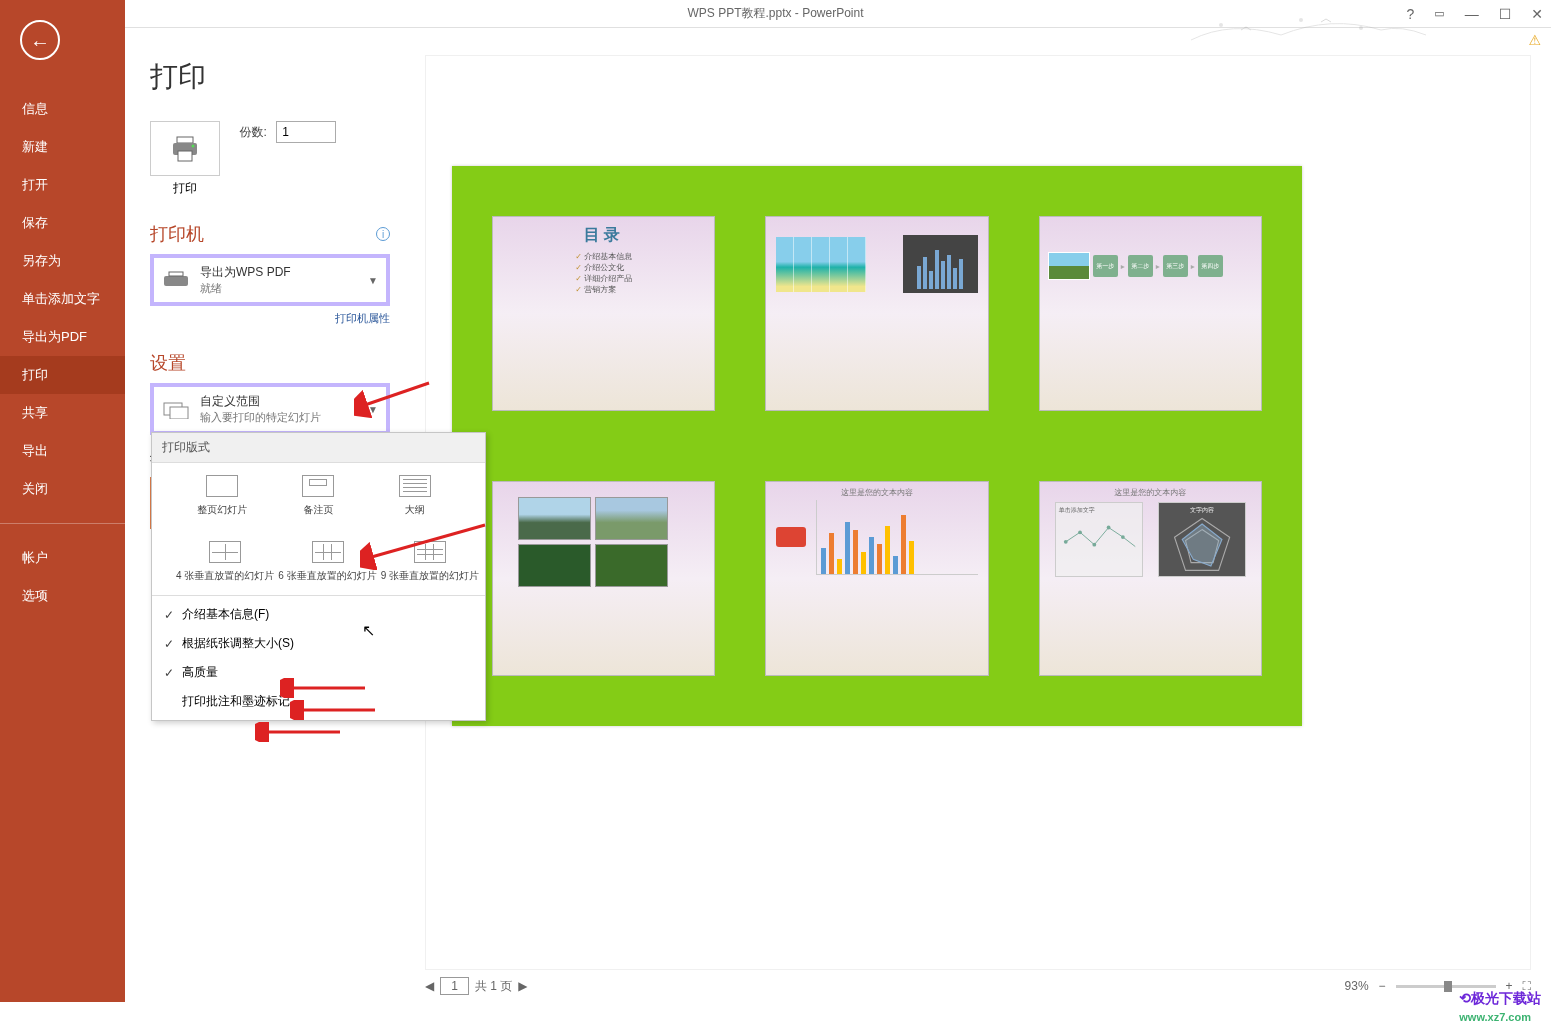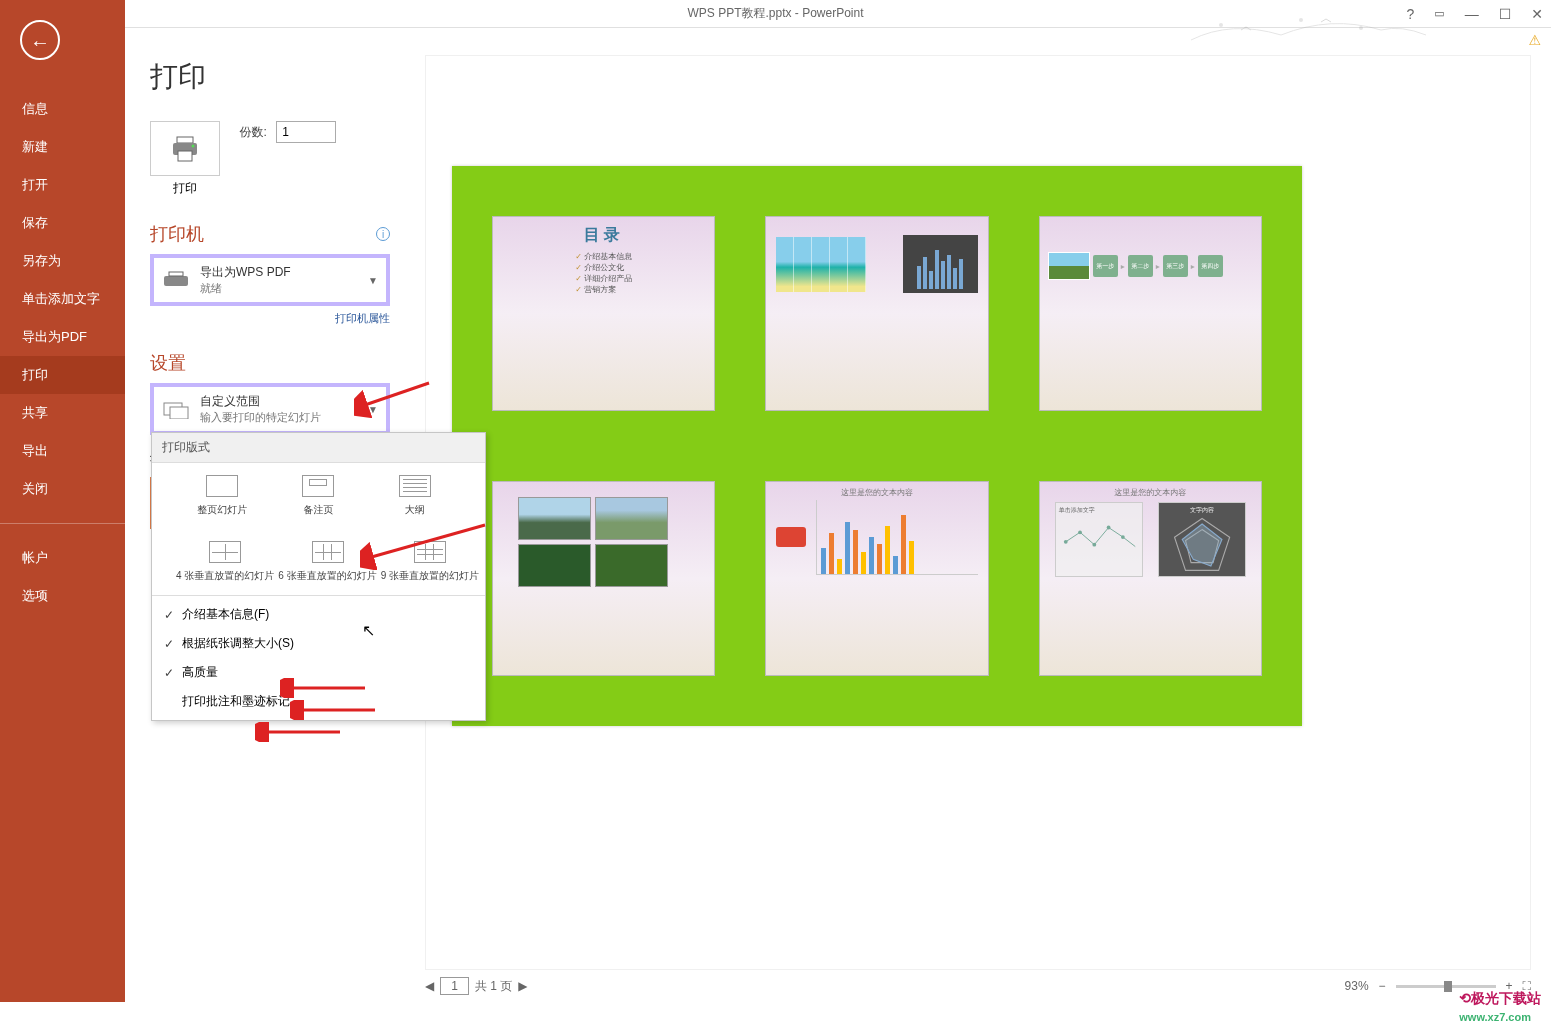--- a/index.html
+++ b/index.html
@@ -99,21 +99,21 @@
 .page-box { border:1px solid #999; padding:1px 10px; }
 .footer-right { margin-left:auto; display:flex; align-items:center; gap:10px; }
 .zoom-track { width:100px; height:3px; background:#ccc; position:relative; }
 .zoom-thumb { position:absolute; left:48px; top:-4px; width:8px; height:11px; background:#888; }
 
 
 .arrow { position:absolute; z-index:150; pointer-events:none; }
 
 
 .watermark { position:absolute; right:10px; bottom:6px; font-size:14px; font-weight:bold; }
-.wm1 { color:#be185d; } .wm2 { color:#3cb371; font-size:11px; }
+.wm1 { color:#6d28d9; } .wm2 { color:#3cb371; font-size:11px; }
 .warn-tri { position:absolute; right:10px; top:32px; color:#e8a820; font-size:14px; }
 </style>
 </head>
 <body>
 
 <div class="title-bar">
   <svg class="deco-birds" viewBox="0 0 250 60">
       <path d="M10 40 Q50 20 100 35 Q150 15 200 30 Q220 25 245 35" stroke="#aaa" fill="none"></path>
       <circle cx="40" cy="25" r="2" fill="#aaa"></circle>
       <circle cx="120" cy="20" r="2" fill="#aaa"></circle>

